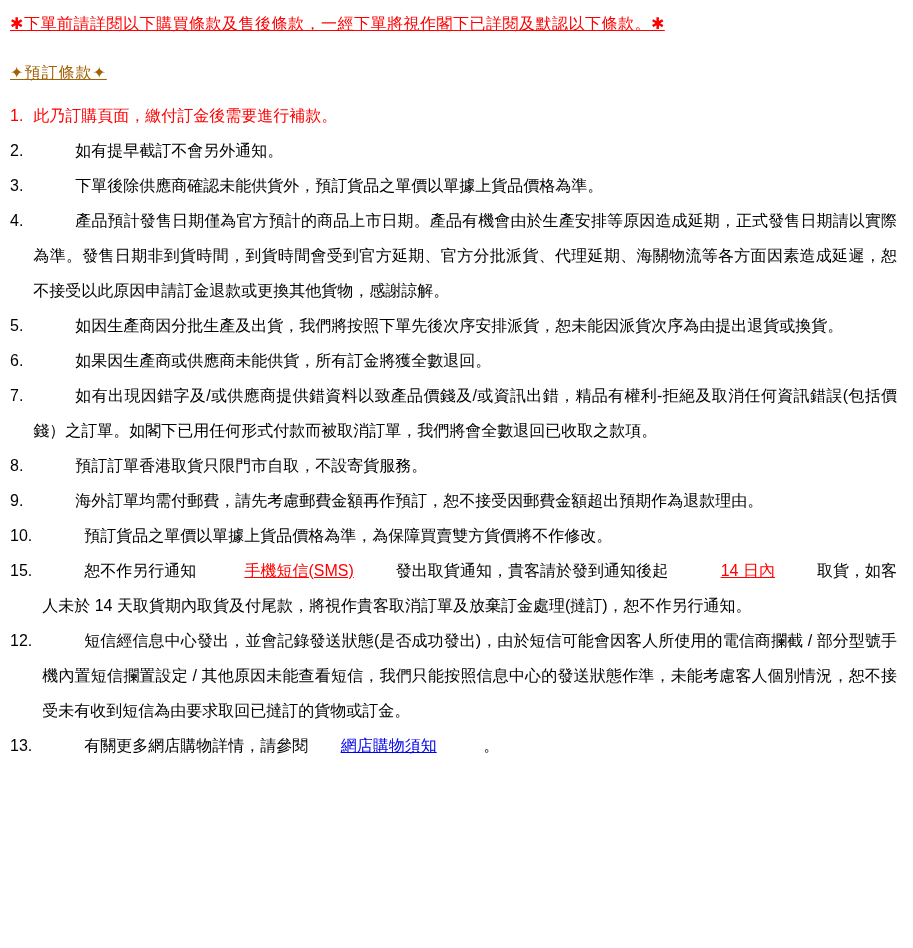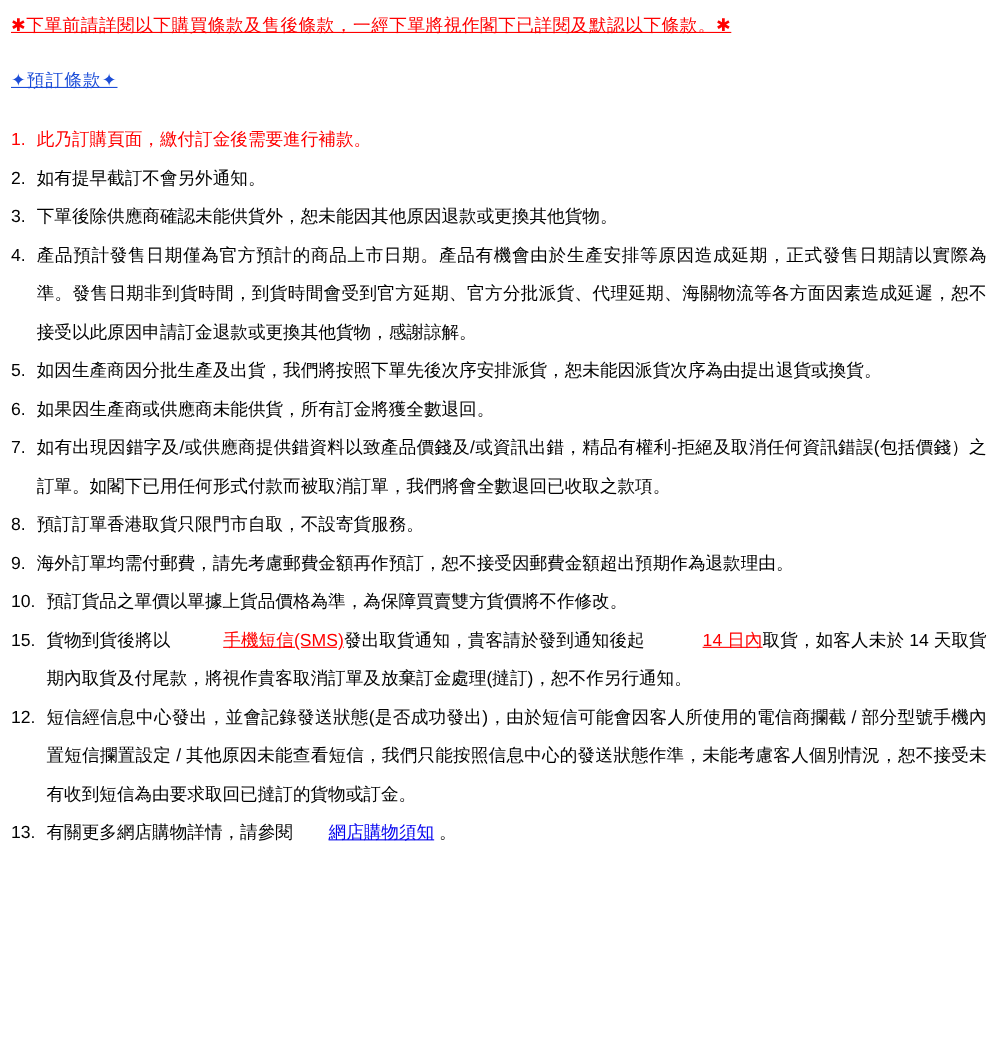--- a/index.html
+++ b/index.html
@@ -17,23 +17,23 @@
     font-size: 16px;
   }
   .notice {
     color: var(--red, #ff0000);
     text-decoration: underline;
     line-height: 1.45;
     margin-bottom: 28px;
     letter-spacing: 0.5px;
   }
   .section-title {
-    color: #1d4ed8;
+    color: #a16207;
     text-decoration: underline;
-    margin-bottom: 26px;
+    margin-bottom: 14px;
     letter-spacing: 1px;
   }
   .terms {
     line-height: 35px;
   }
   .term {
     display: flex;
     align-items: flex-start;
     text-align: justify;
   }
@@ -41,20 +41,21 @@
     flex: 0 0 auto;
     padding-right: 10px;
     white-space: nowrap;
   }
   .term-text {
     flex: 1 1 auto;
     min-width: 0;
   }
   .seg-normal {
     color: #000000;
+    margin-left: 42px;
   }
   .seg-red {
     color: var(--red, #ff0000);
   }
   .seg-red-underline {
     color: var(--red, #ff0000);
     text-decoration: underline;
     margin-left: 48px;
   }
   .seg-link {
@@ -77,21 +78,21 @@
       <div class="term">
         <span class="term-number num-red">1.</span>
         <span class="term-text"><span class="seg-red">此乃訂購頁面，繳付訂金後需要進行補款。</span></span>
       </div>
       <div class="term">
         <span class="term-number">2.</span>
         <span class="term-text"><span class="seg-normal">如有提早截訂不會另外通知。</span></span>
       </div>
       <div class="term">
         <span class="term-number">3.</span>
-        <span class="term-text"><span class="seg-normal">下單後除供應商確認未能供貨外，恕未能因其他原因退款或更換其他貨物。</span></span>
+        <span class="term-text"><span class="seg-normal">下單後除供應商確認未能供貨外，預訂貨品之單價以單據上貨品價格為準。</span></span>
       </div>
       <div class="term">
         <span class="term-number">4.</span>
         <span class="term-text"><span class="seg-normal">產品預計發售日期僅為官方預計的商品上市日期。產品有機會由於生產安排等原因造成延期，正式發售日期請以實際為準。發售日期非到貨時間，到貨時間會受到官方延期、官方分批派貨、代理延期、海關物流等各方面因素造成延遲，恕不接受以此原因申請訂金退款或更換其他貨物，感謝諒解。</span></span>
       </div>
       <div class="term">
         <span class="term-number">5.</span>
         <span class="term-text"><span class="seg-normal">如因生產商因分批生產及出貨，我們將按照下單先後次序安排派貨，恕未能因派貨次序為由提出退貨或換貨。</span></span>
       </div>
       <div class="term">
@@ -109,21 +110,21 @@
       <div class="term">
         <span class="term-number">9.</span>
         <span class="term-text"><span class="seg-normal">海外訂單均需付郵費，請先考慮郵費金額再作預訂，恕不接受因郵費金額超出預期作為退款理由。</span></span>
       </div>
       <div class="term">
         <span class="term-number">10.</span>
         <span class="term-text"><span class="seg-normal">預訂貨品之單價以單據上貨品價格為準，為保障買賣雙方貨價將不作修改。</span></span>
       </div>
       <div class="term">
         <span class="term-number">15.</span>
-        <span class="term-text"><span class="seg-normal">貨物到貨後將以</span><span class="seg-red-underline">手機短信(SMS)</span><span class="seg-normal">發出取貨通知，貴客請於發到通知後起 </span><span class="seg-red-underline">14 日內</span><span class="seg-normal">取貨，如客人未於 14 天取貨期內取貨及付尾款，將視作貴客取消訂單及放棄訂金處理(撻訂)，恕不作另行通知。</span></span>
+        <span class="term-text"><span class="seg-normal">恕不作另行通知</span><span class="seg-red-underline">手機短信(SMS)</span><span class="seg-normal">發出取貨通知，貴客請於發到通知後起 </span><span class="seg-red-underline">14 日內</span><span class="seg-normal">取貨，如客人未於 14 天取貨期內取貨及付尾款，將視作貴客取消訂單及放棄訂金處理(撻訂)，恕不作另行通知。</span></span>
       </div>
       <div class="term">
         <span class="term-number">12.</span>
         <span class="term-text"><span class="seg-normal">短信經信息中心發出，並會記錄發送狀態(是否成功發出)，由於短信可能會因客人所使用的電信商攔截 / 部分型號手機內置短信攔置設定 / 其他原因未能查看短信，我們只能按照信息中心的發送狀態作準，未能考慮客人個別情況，恕不接受未有收到短信為由要求取回已撻訂的貨物或訂金。</span></span>
       </div>
       <div class="term">
         <span class="term-number">13.</span>
         <span class="term-text"><span class="seg-normal">有關更多網店購物詳情，請參閱 </span><a class="seg-link">網店購物須知</a><span class="seg-normal"> 。</span></span>
       </div>
     </div>

